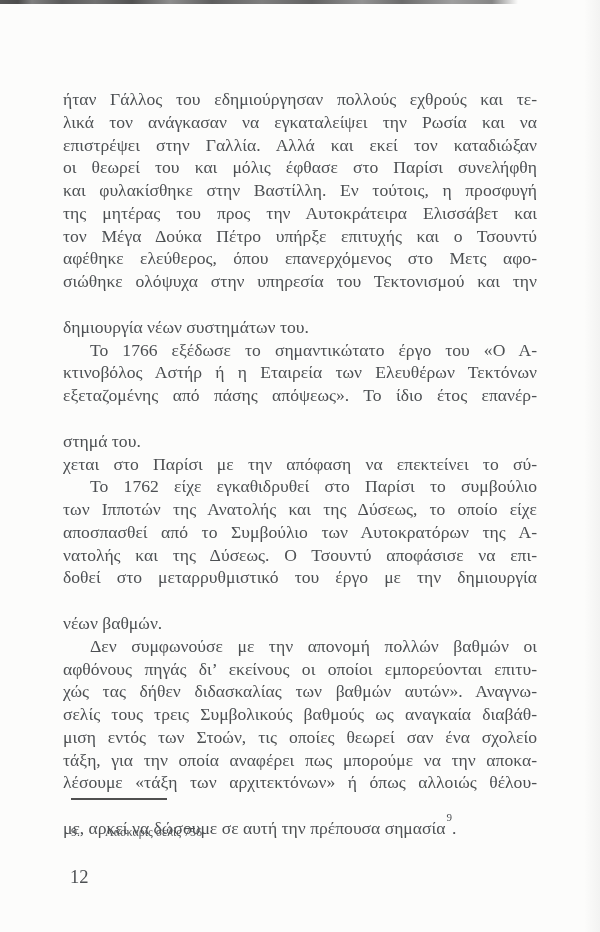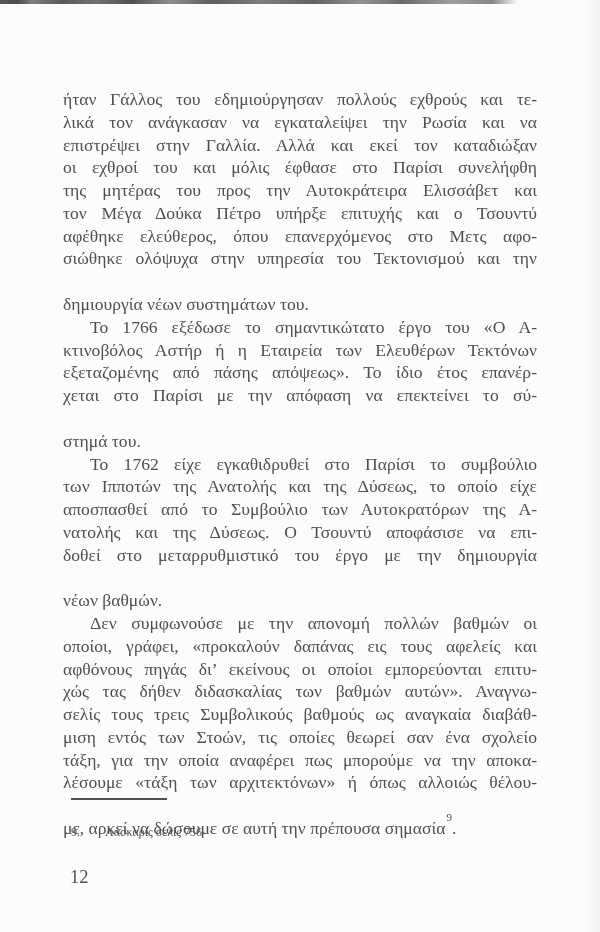--- a/index.html
+++ b/index.html
@@ -103,39 +103,39 @@
 <body>
 
 <div class="page">
   <div class="scan-edge"></div>
   <div class="shade"></div>
 
   <main class="text-block" id="text-block">
       <p class="line">ήταν Γάλλος του εδημιούργησαν πολλούς εχθρούς και τε-</p>
       <p class="line">λικά τον ανάγκασαν να εγκαταλείψει την Ρωσία και να</p>
       <p class="line">επιστρέψει στην Γαλλία. Αλλά και εκεί τον καταδιώξαν</p>
-      <p class="line">οι εχθροί του και μόλις έφθασε στο Παρίσι συνελήφθη</p>
+      <p class="line">οι θεωρεί του και μόλις έφθασε στο Παρίσι συνελήφθη</p>
+      <p class="line">και φυλακίσθηκε στην Βαστίλλη. Εν τούτοις, η προσφυγή</p>
       <p class="line">της μητέρας του προς την Αυτοκράτειρα Ελισσάβετ και</p>
       <p class="line">τον Μέγα Δούκα Πέτρο υπήρξε επιτυχής και ο Τσουντύ</p>
       <p class="line">αφέθηκε ελεύθερος, όπου επανερχόμενος στο Μετς αφο-</p>
       <p class="line">σιώθηκε ολόψυχα στην υπηρεσία του Τεκτονισμού και την</p>
       <p class="line par-end">δημιουργία νέων συστημάτων του.</p>
       <p class="line indent">Το 1766 εξέδωσε το σημαντικώτατο έργο του «Ο Α-</p>
       <p class="line">κτινοβόλος Αστήρ ή η Εταιρεία των Ελευθέρων Τεκτόνων</p>
       <p class="line">εξεταζομένης από πάσης απόψεως». Το ίδιο έτος επανέρ-</p>
+      <p class="line par-end">στημά του.</p>
       <p class="line">χεται στο Παρίσι με την απόφαση να επεκτείνει το σύ-</p>
-      <p class="line par-end">στημά του.</p>
       <p class="line indent">Το 1762 είχε εγκαθιδρυθεί στο Παρίσι το συμβούλιο</p>
       <p class="line">των Ιπποτών της Ανατολής και της Δύσεως, το οποίο είχε</p>
       <p class="line">αποσπασθεί από το Συμβούλιο των Αυτοκρατόρων της Α-</p>
       <p class="line">νατολής και της Δύσεως. Ο Τσουντύ αποφάσισε να επι-</p>
       <p class="line">δοθεί στο μεταρρυθμιστικό του έργο με την δημιουργία</p>
       <p class="line par-end">νέων βαθμών.</p>
       <p class="line indent">Δεν συμφωνούσε με την απονομή πολλών βαθμών οι</p>
-      <p class="line">οποίοι, γράφει, «προκαλούν δαπάνας εις τους αφελείς και</p>
       <p class="line">αφθόνους πηγάς δι’ εκείνους οι οποίοι εμπορεύονται επιτυ-</p>
       <p class="line">χώς τας δήθεν διδασκαλίας των βαθμών αυτών». Αναγνω-</p>
       <p class="line">σελίς τους τρεις Συμβολικούς βαθμούς ως αναγκαία διαβάθ-</p>
       <p class="line">μιση εντός των Στοών, τις οποίες θεωρεί σαν ένα σχολείο</p>
       <p class="line">τάξη, για την οποία αναφέρει πως μπορούμε να την αποκα-</p>
       <p class="line">λέσουμε «τάξη των αρχιτεκτόνων» ή όπως αλλοιώς θέλου-</p>
       <p class="line par-end">με, αρκεί να δώσουμε σε αυτή την πρέπουσα σημασία<sup class="note">9</sup>.</p>
     </main>
 
   <div class="footnote-rule"></div>

